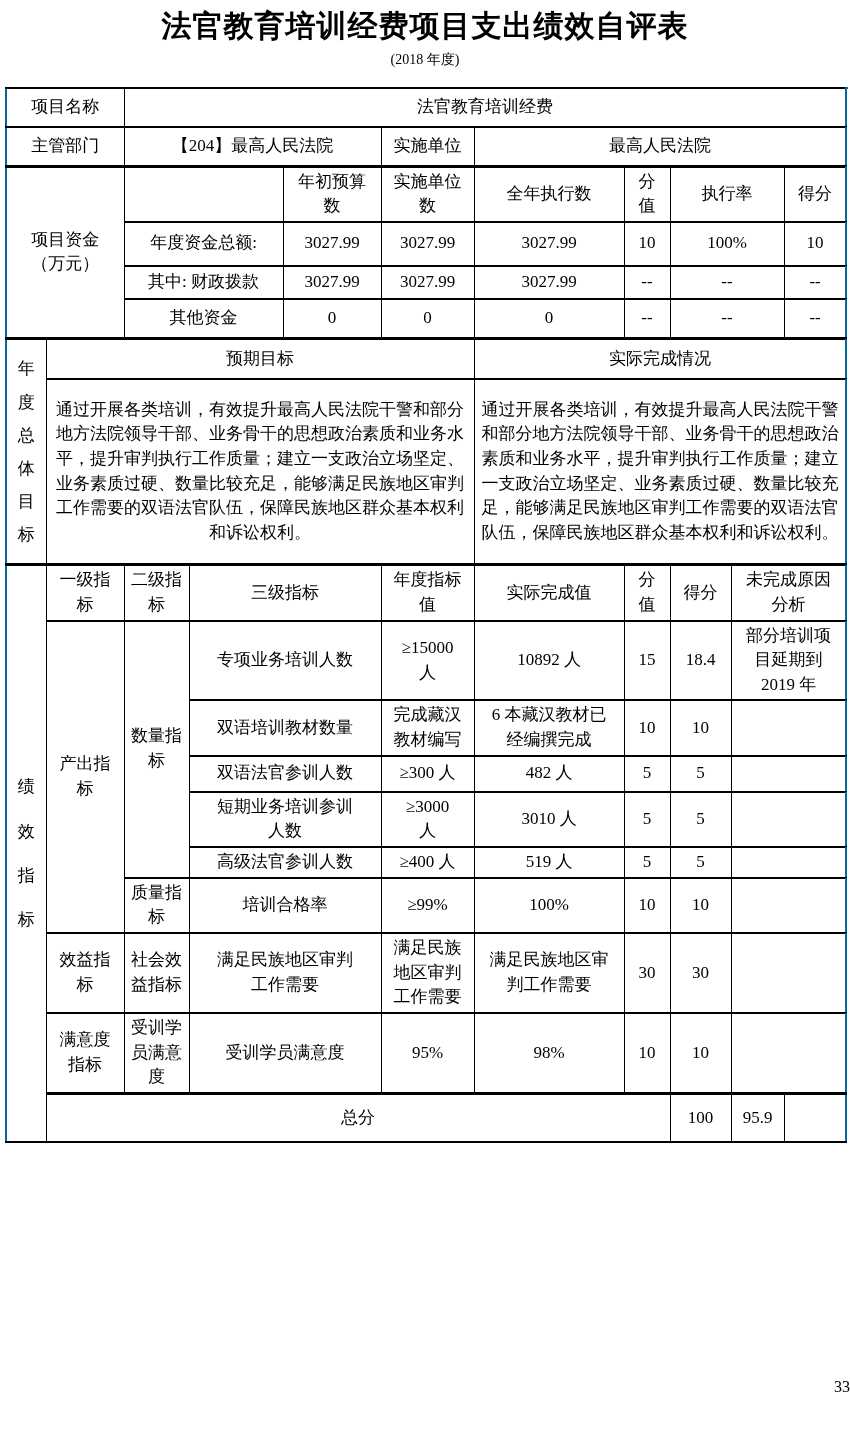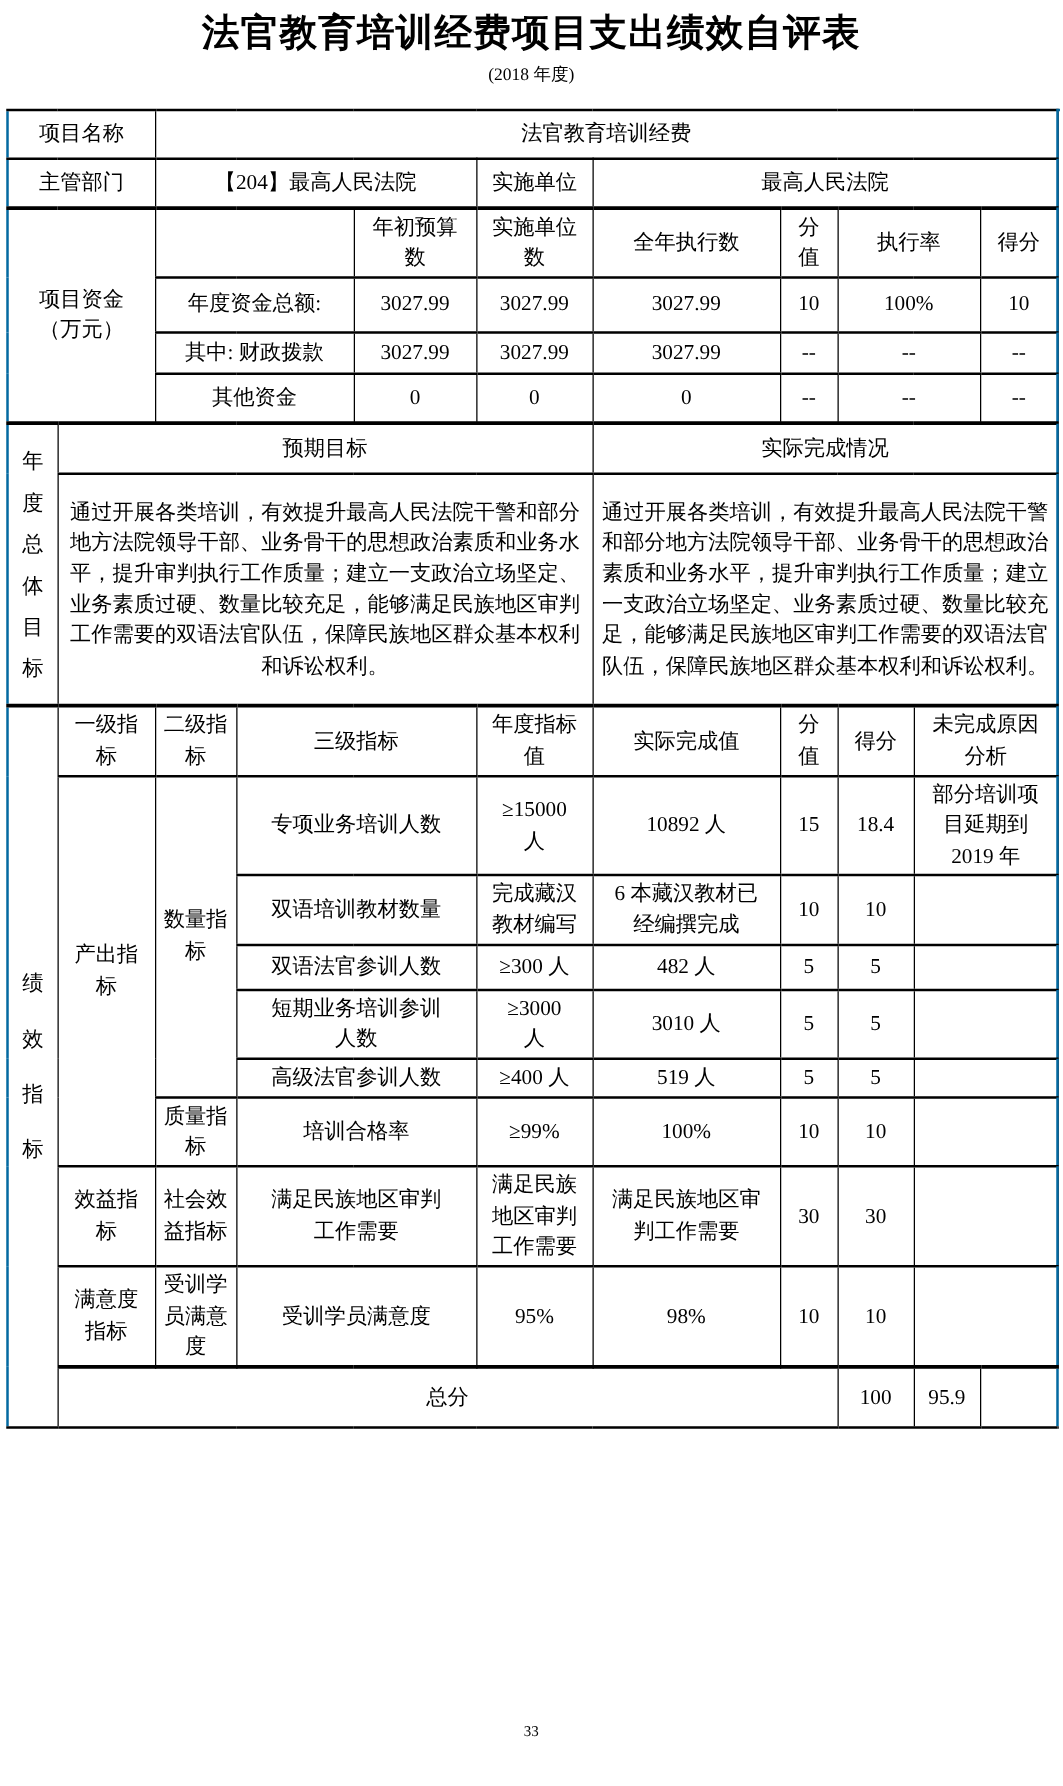--- a/index.html
+++ b/index.html
@@ -65,22 +65,22 @@
     word-break: break-all;
     line-height: 1.95;
     text-align: center;
   }
   .vert.sparse { line-height: 2.6; }
   .page-number {
     position: absolute;
     left: 0;
     right: 0;
     top: 1378px;
-    text-align: center;
-    font-size: 12px;
+    text-align: right;
+    font-size: 16px;
   }
 </style>
 </head>
 <body>
 
 <div class="page">
 
   <h1 class="doc-title">法官教育培训经费项目支出绩效自评表</h1>
   <div class="doc-subtitle">(2018 年度)</div>
 

